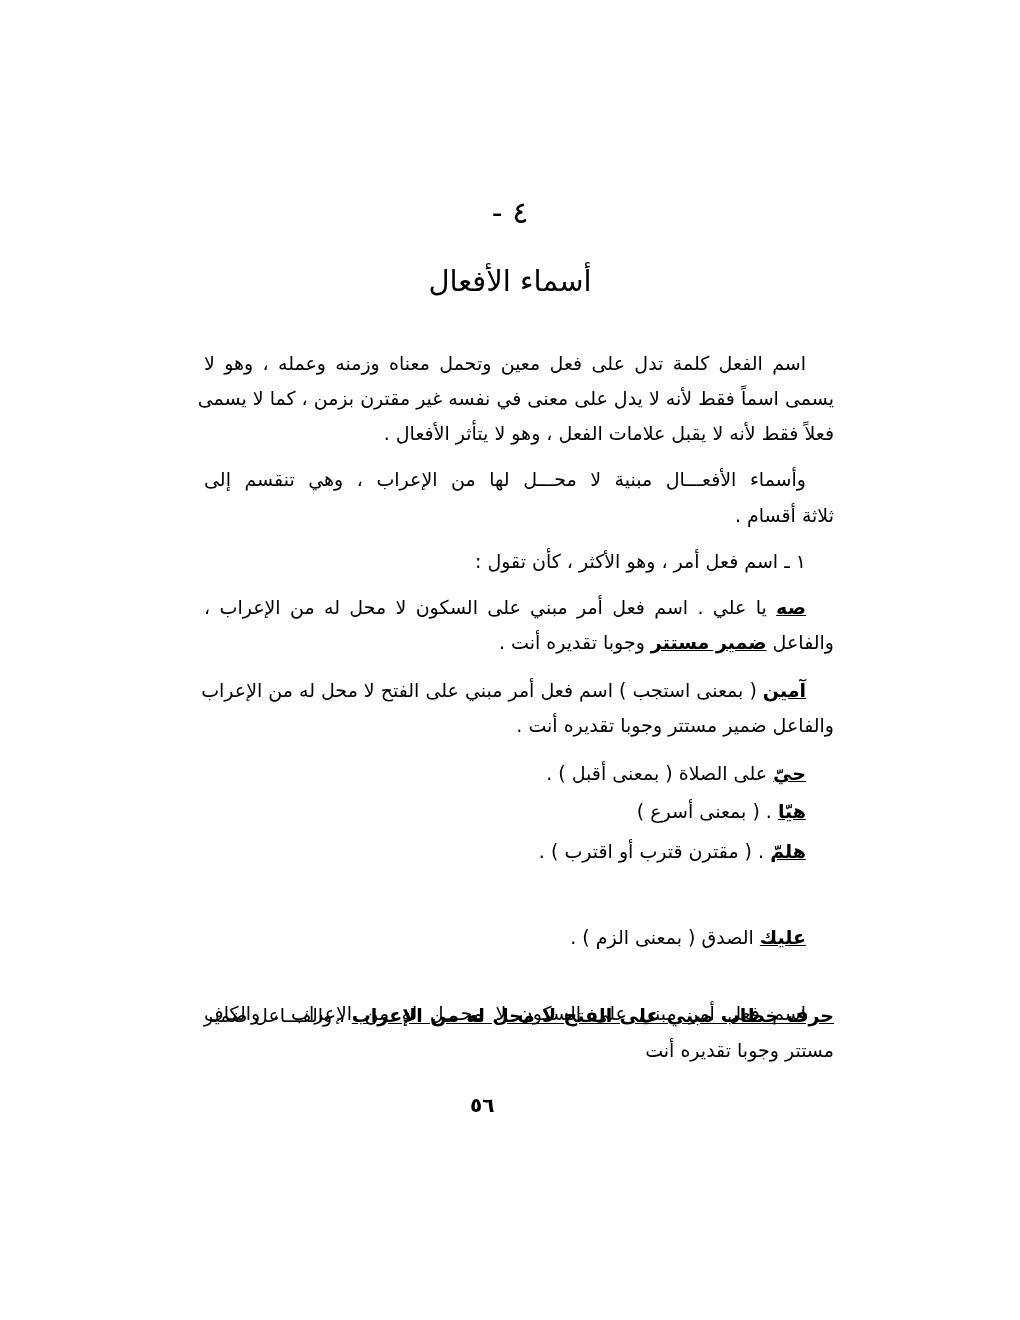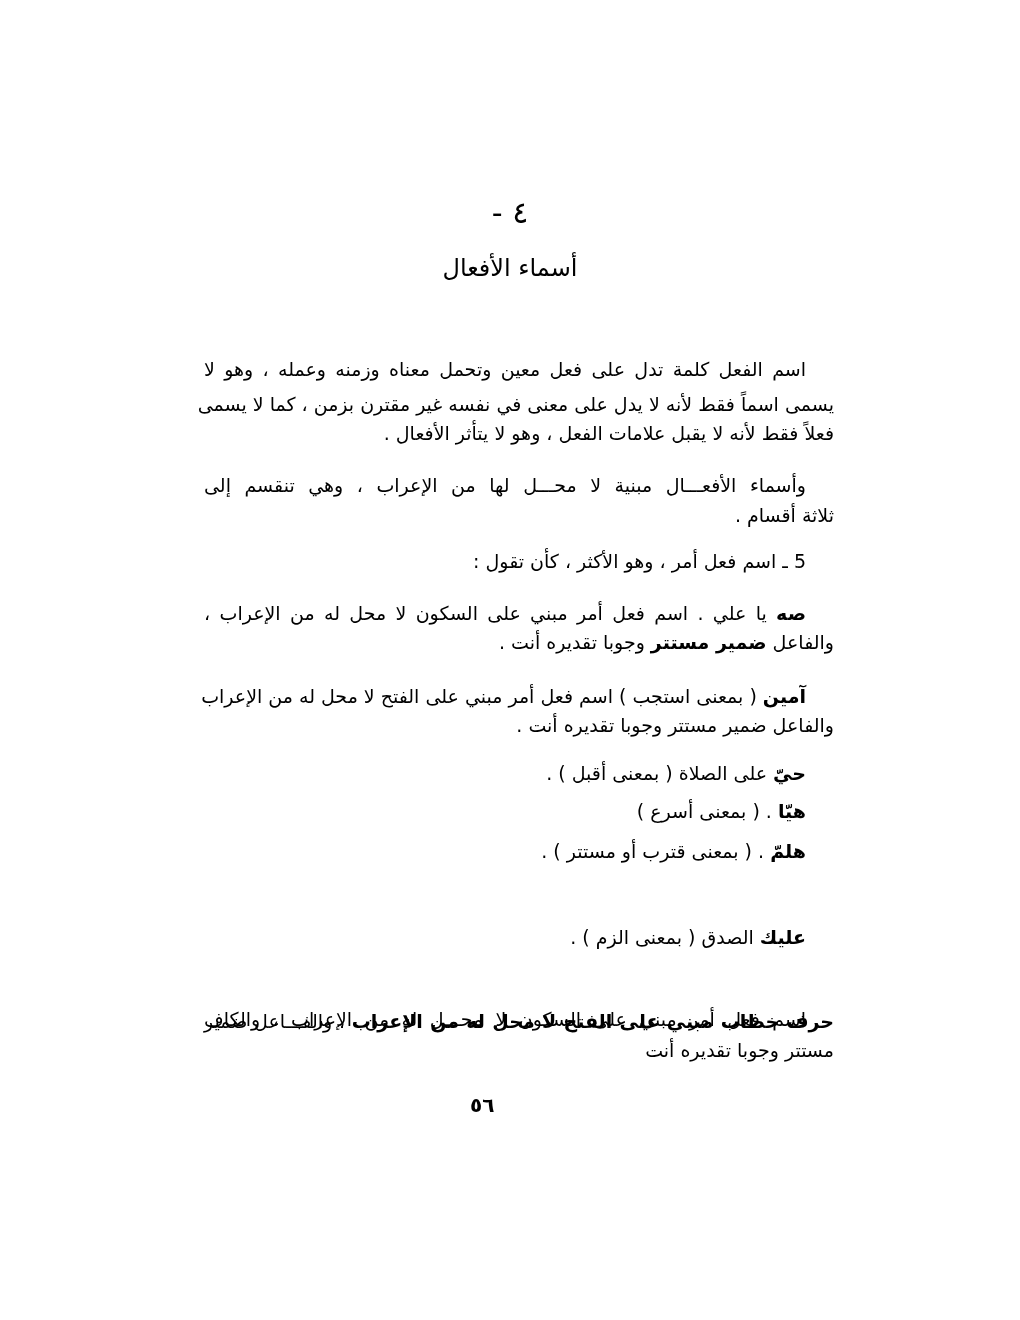--- a/index.html
+++ b/index.html
@@ -1,56 +1,56 @@
 <!DOCTYPE html>
 <html><head>
   <meta charset="utf-8">
   <style>
     html, body { margin: 0; padding: 0; background: #ffffff; }
     body { width: 1020px; height: 1320px; position: relative; overflow: hidden;
            font-family: "DejaVu Sans", sans-serif; color: #000; }
     .page { position: absolute; left: 0; top: 0; width: 1020px; height: 1320px; background: #fff; }
     .chapter-num { position: absolute; top: 195px; left: 440px; width: 140px; text-align: center;
                    font-size: 30px; direction: rtl; }
-    .chapter-title { position: absolute; top: 254px; left: 380px; width: 260px; text-align: center;
-                     font-size: 24px; direction: rtl; }
+    .chapter-title { position: absolute; top: 264px; left: 380px; width: 260px; text-align: center;
+                     font-size: 29px; direction: rtl; }
     .line { position: absolute; left: 204px; width: 630px; direction: rtl; font-size: 19px;
             line-height: 30px; white-space: nowrap; }
-    .justify { text-align: justify; text-align-last: justify; margin-top: 6px; }
+    .justify { text-align: justify; text-align-last: justify; }
     .indent { padding-right: 28px; box-sizing: border-box; }
-    .bold { font-weight: bold; }
+    .bold { font-weight: bold; text-decoration: underline; }
     .page-number { position: absolute; top: 1093px; left: 470px; width: 120px; text-align: left;
                    font-size: 20px; font-weight: bold; direction: rtl; }
   </style>
 </head>
 <body>
 
 <div class="page">
 
   <div class="chapter-num">٤ -</div>
   <div class="chapter-title">أسماء الأفعال</div>
 
   <div class="line justify indent" style="top:348px">اسم الفعل كلمة تدل على فعل معين وتحمل معناه وزمنه وعمله ، وهو لا</div>
   <div class="line justify" style="top:383px">يسمى اسماً فقط لأنه لا يدل على معنى في نفسه غير مقترن بزمن ، كما لا يسمى</div>
   <div class="line" style="top:418px">فعلاً فقط لأنه لا يقبل علامات الفعل ، وهو لا يتأثر الأفعال .</div>
 
   <div class="line justify indent" style="top:464px">وأسماء الأفعـــال مبنية لا محـــل لها من الإعراب ، وهي تنقسم إلى</div>
   <div class="line" style="top:500px">ثلاثة أقسام .</div>
 
-  <div class="line indent" style="top:546px">5 ـ اسم فعل أمر ، وهو الأكثر ، كأن تقول :</div>
+  <div class="line indent" style="top:546px">١ ـ اسم فعل أمر ، وهو الأكثر ، كأن تقول :</div>
 
   <div class="line justify indent" style="top:592px"><span class="bold">صه</span><span> يا علي . اسم فعل أمر مبني على السكون لا محل له من الإعراب ،</span></div>
   <div class="line" style="top:627px"><span>والفاعل </span><span class="bold">ضمير مستتر</span><span> وجوبا تقديره أنت .</span></div>
 
   <div class="line justify indent" style="top:675px"><span class="bold">آمين</span><span> ( بمعنى استجب ) اسم فعل أمر مبني على الفتح لا محل له من الإعراب</span></div>
   <div class="line" style="top:710px">والفاعل ضمير مستتر وجوبا تقديره أنت .</div>
 
   <div class="line indent" style="top:758px"><span class="bold">حيّ</span><span> على الصلاة ( بمعنى أقبل ) .</span></div>
   <div class="line indent" style="top:796px"><span class="bold">هيّا</span><span> . ( بمعنى أسرع )</span></div>
-  <div class="line indent" style="top:836px"><span class="bold">هلمّ</span><span> . ( بمعنى قترب أو مستتر ) .</span></div>
+  <div class="line indent" style="top:836px"><span class="bold">هلمّ</span><span> . ( مقترن قترب أو اقترب ) .</span></div>
 
   <div class="line indent" style="top:922px"><span class="bold">عليك</span><span> الصدق ( بمعنى الزم ) .</span></div>
 
   <div class="line justify indent" style="top:998px">اسم فعل أمر مبني على السكون لا محـــل له من الإعراب ، والكاف</div>
   <div class="line justify" style="top:1000px"><span class="bold">حرف خطاب مبني على الفتح لا محل له من الإعراب</span><span> ، والفـــاعل ضمير</span></div>
   <div class="line" style="top:1035px">مستتر وجوبا تقديره أنت</div>
 
   <div class="page-number">٥٦</div>
 </div>
 

